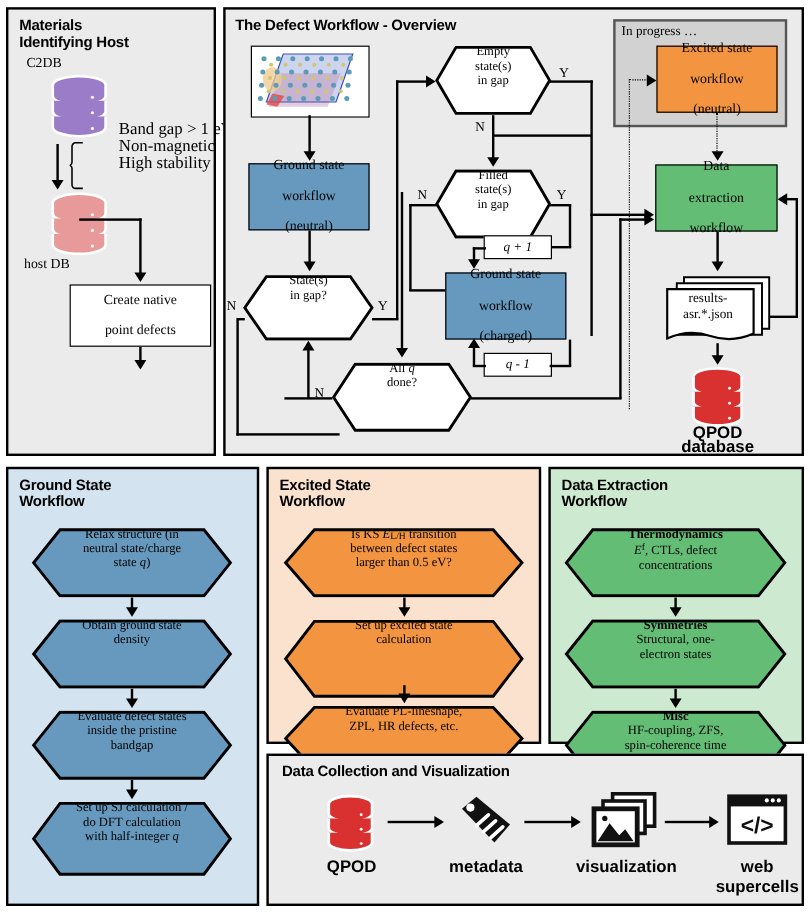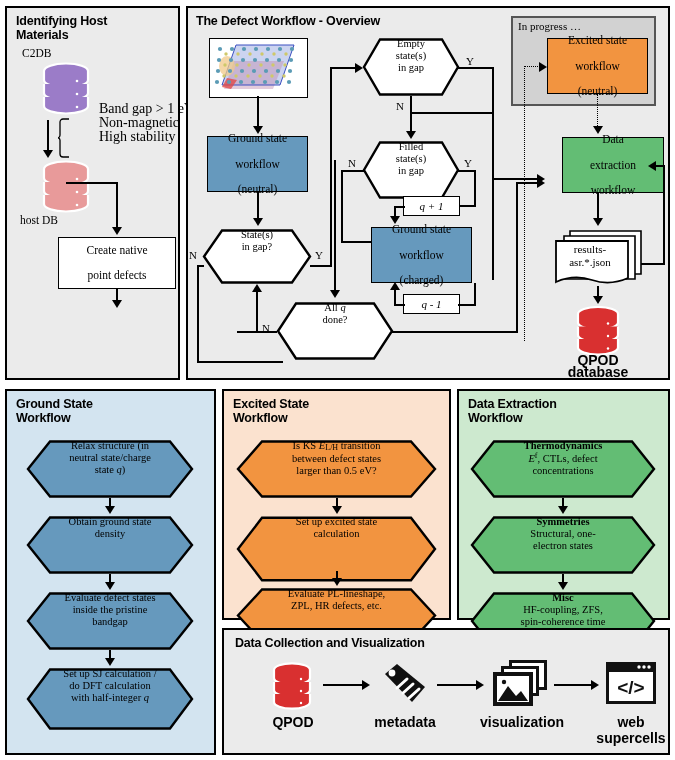--- a/index.html
+++ b/index.html
@@ -10,21 +10,21 @@
   .panel-title{position:absolute;font-family:"Liberation Sans",sans-serif;font-weight:bold;
     font-size:12.5px;line-height:14px;letter-spacing:-0.2px;color:#000;}
 
   .node{position:absolute;box-sizing:border-box;border:1.6px solid #000;
     display:flex;align-items:center;justify-content:center;text-align:center;}
   .node span{display:block;line-height:1.12;}
 
   .rect{background:#fff;}
   .blue{background:#6699bd;}
   .orange{background:#f29440;}
-  .green{background:#63bd74;margin-left:16px;}
+  .green{background:#63bd74;}
 
   .hexw{position:absolute;}
   .hexw .lbl{position:absolute;inset:0;display:flex;align-items:flex-start;justify-content:center;
     text-align:center;line-height:1.12;z-index:2;}
   .hexw svg{position:absolute;inset:0;width:100%;height:100%;display:block;}
 
   .lbl-small{font-size:10.5px;}
   .conn{position:absolute;background:#000;}
   .conn.h{height:1.7px;}
   .conn.v{width:1.7px;}
@@ -51,22 +51,22 @@
   .sup{font-size:8px;vertical-align:4px;}
 </style>
 </head>
 <body>
 
 <div id="root">
 
   <div class="panel" style="left:5px;top:6px;width:175px;height:374px;background:#ebebeb;">
   </div>
   <div class="panel-title" style="left:16px;top:14px;width:150px;">
+    <div>Materials</div>
     <div>Identifying Host</div>
-    <div>Materials</div>
   </div>
 
   <div class="cap" style="left:22px;top:47px;width:80px;text-align:left;font-size:11.5px;">C2DB</div>
 
   <div class="db" style="left:40px;top:62px;">
     <svg width="52" height="54" viewBox="0 0 52 54">
       <g fill="#9b7cc8" stroke="#fff" stroke-width="2.2">
         <ellipse cx="26" cy="9" rx="22" ry="7.5"></ellipse>
         <path d="M4 9 v9 a22 7.5 0 0 0 44 0 v-9"></path>
         <path d="M4 22 v9 a22 7.5 0 0 0 44 0 v-9"></path>

